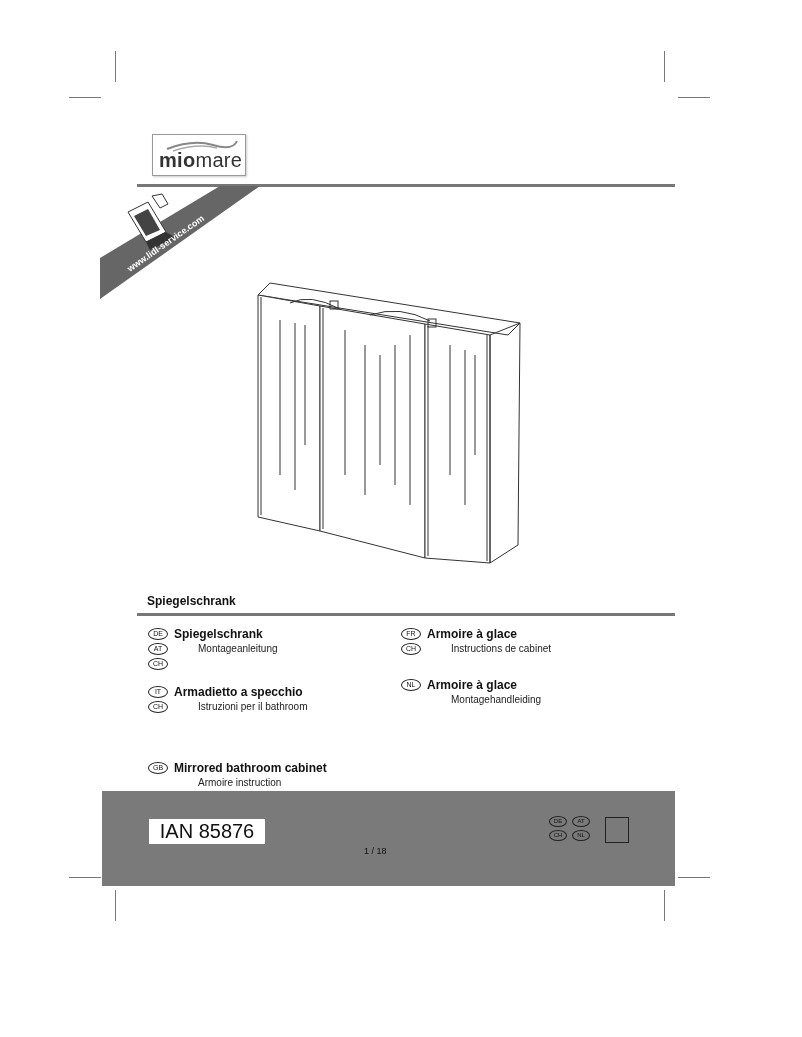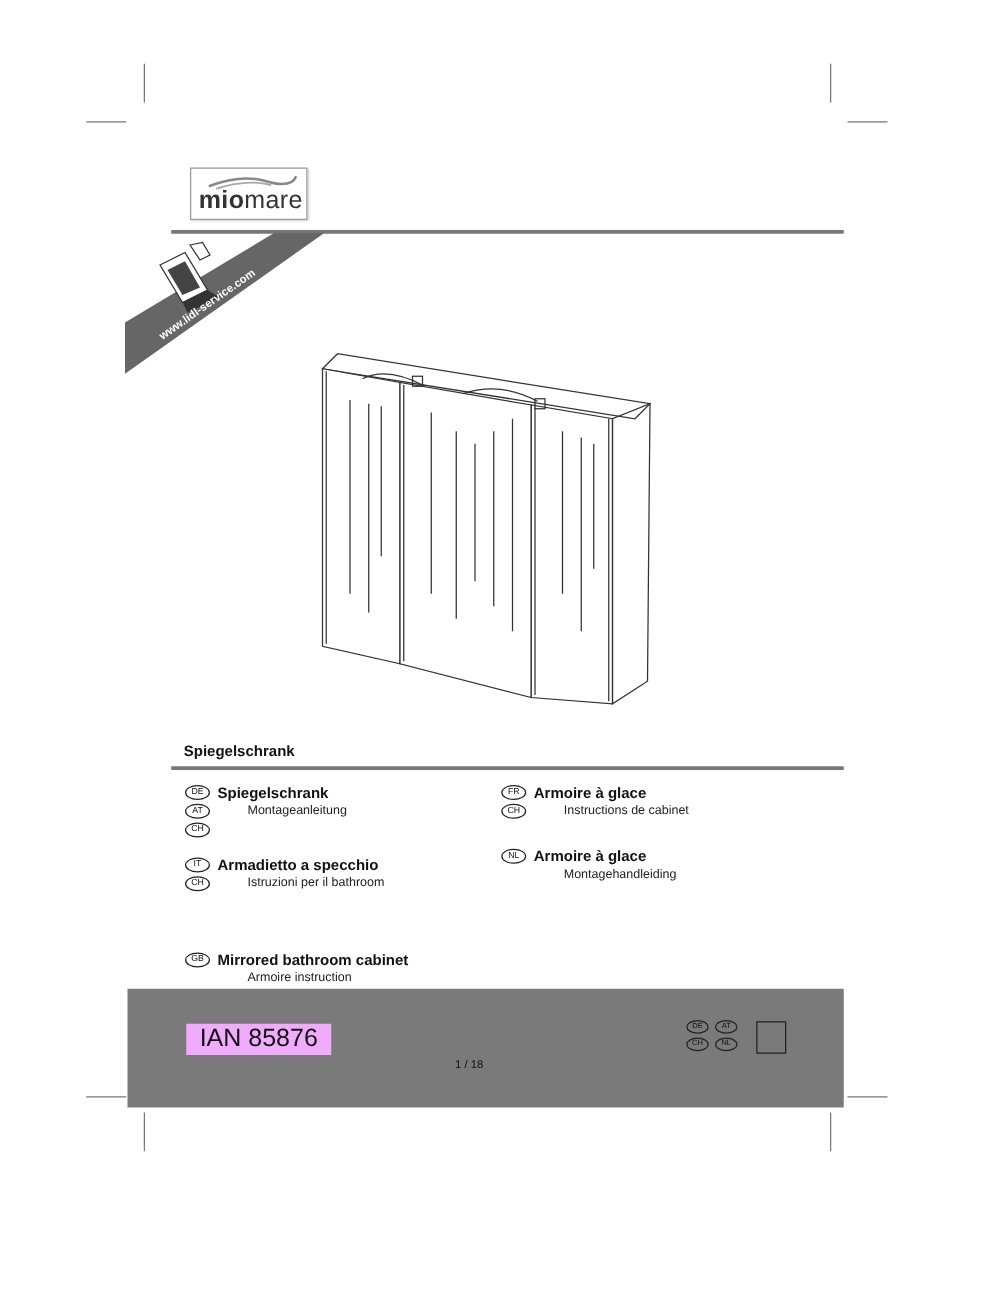--- a/index.html
+++ b/index.html
@@ -10,21 +10,21 @@
   .logo-text b{font-weight:bold;}
   .rule{position:absolute;left:137px;width:538px;height:3px;background:#777;}
   .banner{position:absolute;left:100px;top:186px;width:160px;height:115px;overflow:hidden;}
   .title-small{position:absolute;left:147px;top:594px;font-size:12px;font-weight:bold;}
   .lang{position:absolute;font-size:11px;}
   .badge{display:inline-block;border:1px solid #222;border-radius:50%;font-size:7px;width:18px;height:10px;line-height:10px;text-align:center;vertical-align:middle;margin-right:6px;}
   .h{font-size:12px;font-weight:bold;}
   .s{font-size:10px;color:#222;padding-left:24px;}
   .row{height:15px;display:flex;align-items:center;}
   .footer{position:absolute;left:102px;top:791px;width:573px;height:95px;background:#7a7a7a;}
-  .ian{position:absolute;left:47px;top:28px;width:116px;height:25px;background:#f0abfc;font-size:20px;line-height:25px;text-align:center;color:#111;}
+  .ian{position:absolute;left:47px;top:28px;width:116px;height:25px;background:#ffffff;font-size:20px;line-height:25px;text-align:center;color:#111;}
   .page{position:absolute;left:262px;top:55px;font-size:9px;color:#111;}
   .fbadge{position:absolute;border:1px solid #222;border-radius:50%;width:16px;height:9px;font-size:6px;line-height:9px;text-align:center;color:#111;}
   .square{position:absolute;left:503px;top:26px;width:22px;height:24px;border:1px solid #222;}
 </style>
 </head>
 <body>
 
 <div class="crop" style="left:115px;top:51px;width:1px;height:31px;"></div>
 <div class="crop" style="left:69px;top:97px;width:32px;height:1px;"></div>
 <div class="crop" style="left:664px;top:51px;width:1px;height:31px;"></div>

